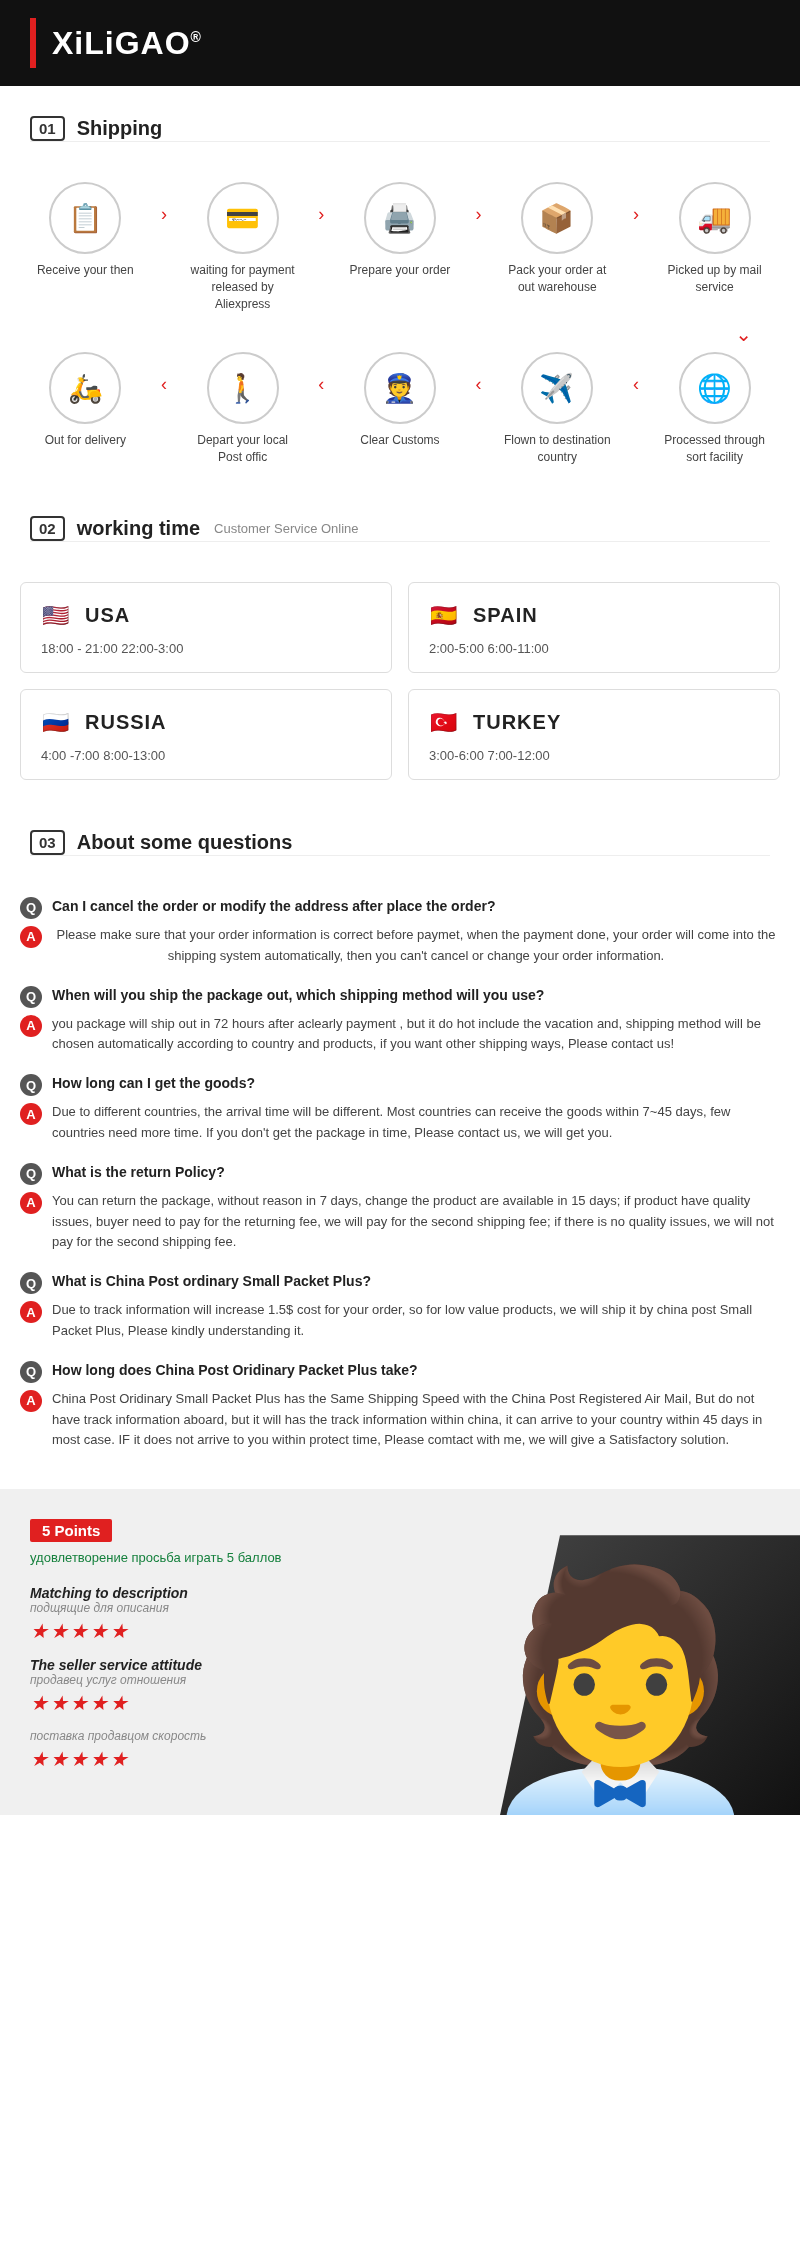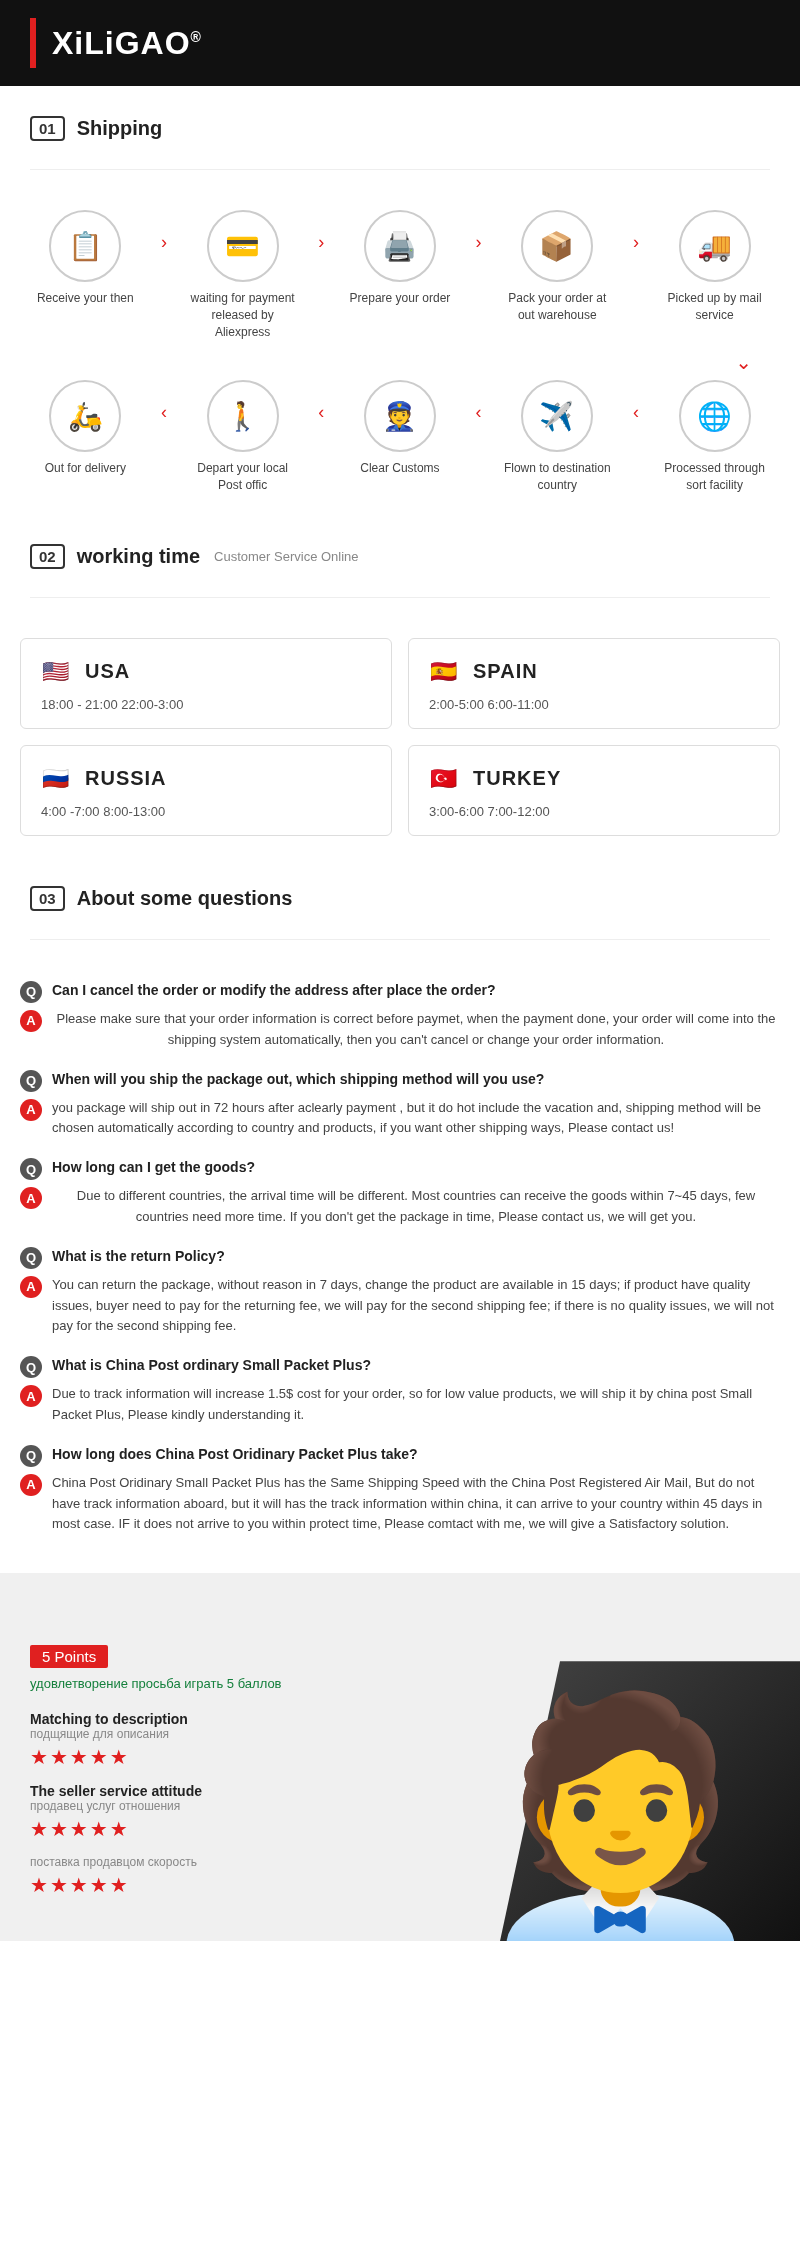--- a/index.html
+++ b/index.html
@@ -21,21 +21,21 @@
     .header-logo sup { font-size: 14px; }
     .header-bar { width: 6px; background: #e02020; height: 50px; margin-right: 16px; }
 
     
     .section { padding: 30px 30px 20px; }
     .section-title {
       display: flex;
       align-items: center;
       margin-bottom: 20px;
       border-bottom: 1px solid #eee;
-      padding-bottom: 28px;
+      padding-bottom: 0;
     }
     .section-num {
       border: 2px solid #333;
       border-radius: 4px;
       padding: 2px 7px;
       font-size: 15px;
       font-weight: bold;
       margin-right: 12px;
       color: #333;
     }
@@ -191,29 +191,28 @@
       align-items: center;
       gap: 12px;
       margin-bottom: 8px;
     }
     .points-badge {
       background: #e02020;
       color: #fff;
       padding: 3px 12px;
       font-size: 15px;
       border-radius: 2px;
-      font-weight: normal;
-      margin-top: 42px;
+      font-weight: bold;
     }
     .satisfaction-subtitle {
       font-size: 13px;
       color: #15803d;
       margin-bottom: 20px;
     }
-    .rating-item { margin-bottom: 14px; }
+    .rating-item { margin-bottom: 14px; font-style: italic; }
     .rating-label { font-size: 14px; font-weight: bold; color: #222; }
     .rating-sublabel { font-size: 12px; color: #888; margin-bottom: 4px; }
     .stars { color: #e02020; font-size: 20px; letter-spacing: 2px; }
   </style>
 </head>
 <body>
 
 <div class="header">
   <div class="header-bar"></div>
   <span class="header-logo">
@@ -357,21 +356,21 @@
     </div>
   </div>
 
   <div class="faq-item">
     <div class="faq-q">
       <span class="faq-badge faq-badge-q">Q</span>
       <span class="faq-q-text">How long can I get the goods?</span>
     </div>
     <div class="faq-q">
       <span class="faq-badge faq-badge-a">A</span>
-      <span class="faq-a-text" style="padding-left:0;text-align:center;">Due to different countries, the arrival time will be different. Most countries can receive the goods within 7~45 days, few countries need more time. If you don't get the package in time, Please contact us, we will get you.</span>
+      <span class="faq-a-text" style="padding-left:0;">Due to different countries, the arrival time will be different. Most countries can receive the goods within 7~45 days, few countries need more time. If you don't get the package in time, Please contact us, we will get you.</span>
     </div>
   </div>
 
   <div class="faq-item">
     <div class="faq-q">
       <span class="faq-badge faq-badge-q">Q</span>
       <span class="faq-q-text">What is the return Policy?</span>
     </div>
     <div class="faq-q">
       <span class="faq-badge faq-badge-a">A</span>

